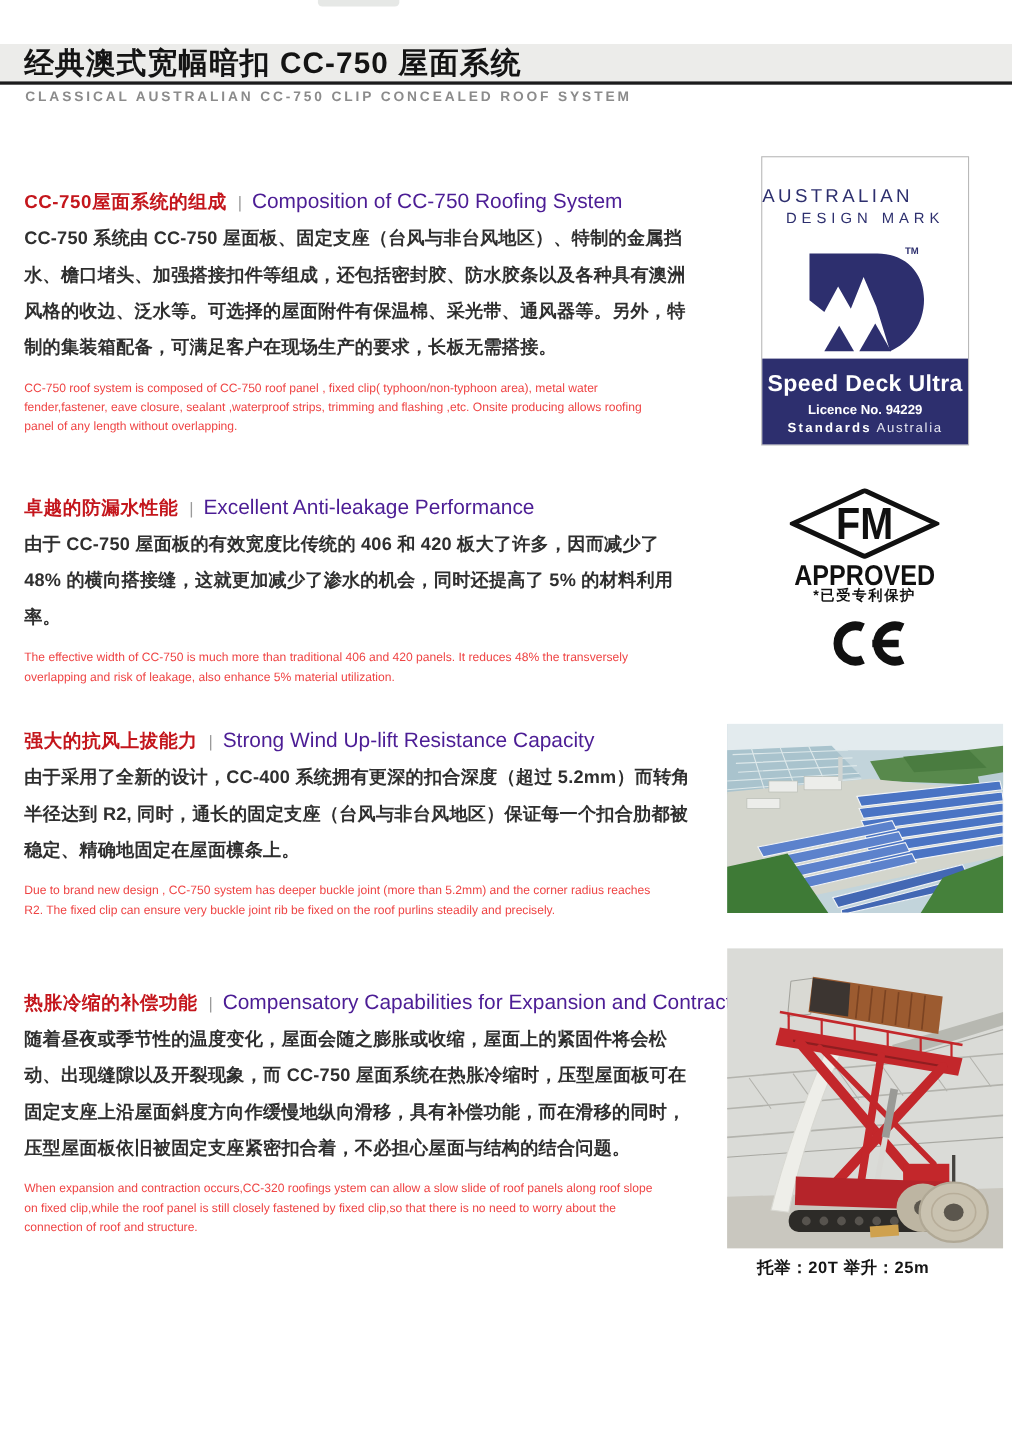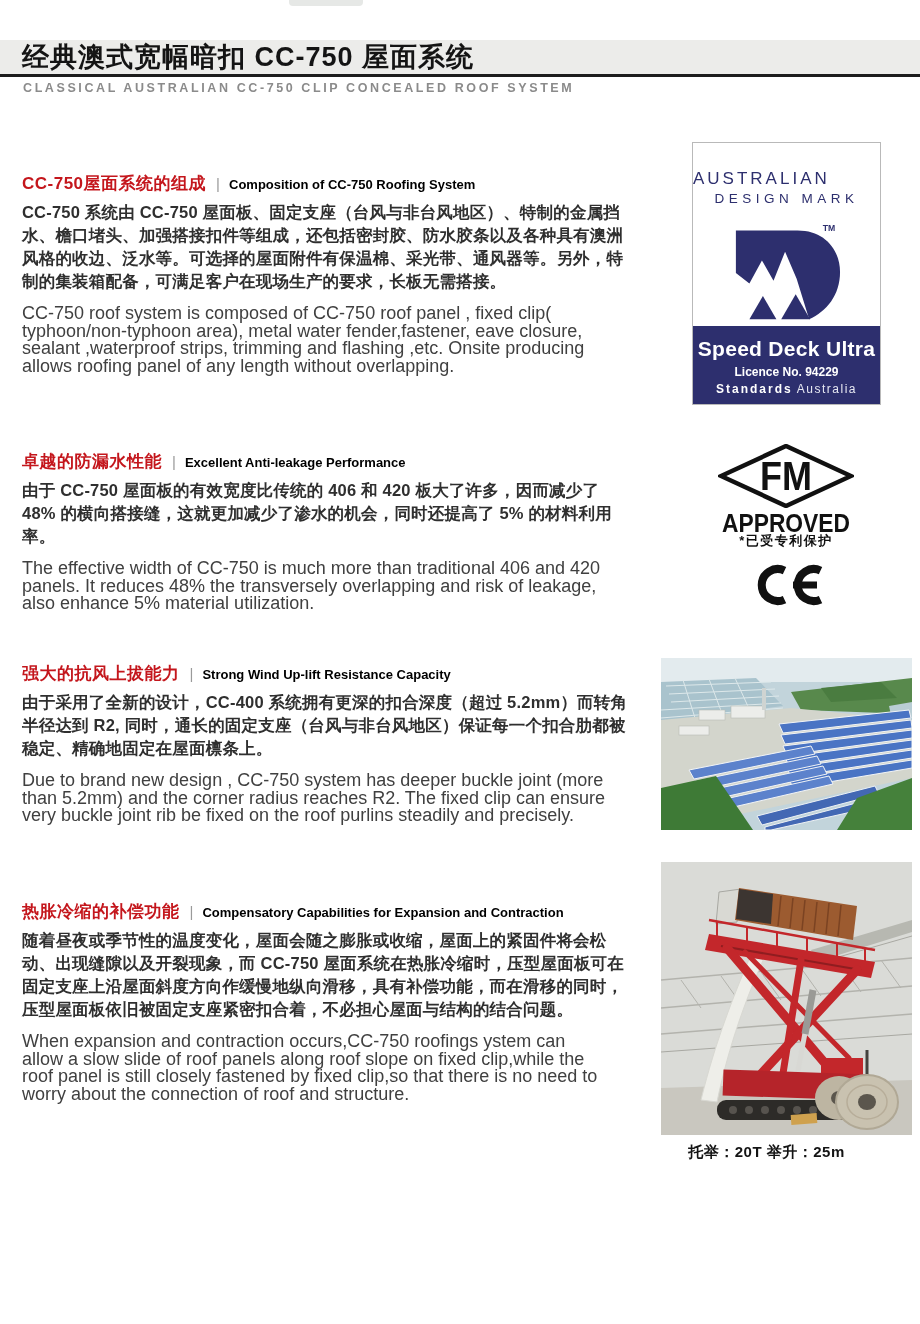--- a/index.html
+++ b/index.html
@@ -15,24 +15,24 @@
     font-size:27px; font-weight:bold; color:#141414; letter-spacing:1px; white-space:nowrap; }
   .title-rule { position:absolute; left:0; top:74px; width:920px; height:3px; background:#1c1c1c; }
   .title-en { position:absolute; left:23px; top:81px; font-size:12.5px; font-weight:bold;
     color:#8b8b8b; letter-spacing:2.6px; white-space:nowrap; }
 
   
   .section { position:absolute; left:22px; width:614px; }
   .sec-head { white-space:nowrap; }
   .sec-head .cn { color:#c4161c; font-weight:bold; font-size:17px; letter-spacing:.5px; }
   .sec-head .sep { color:#9a9a9a; font-size:15px; margin:0 9px 0 10px; }
-  .sec-head .en { color:#000000; font-size:13px;font-weight:bold; }
-  .body-cn { margin:6px 0 0 0; width:612px; font-size:16.5px; line-height:23px;
+  .sec-head .en { color:#4c1d95; font-size:19px; }
+  .body-cn { margin:6px 0 0 0; width:612px; font-size:16.5px; line-height:33px;
     color:#2f2f2f; font-weight:bold; letter-spacing:.2px; }
-  .body-en { margin:12px 0 0 0; width:584px; font-size:18px; line-height:17.5px; color:#404040; }
+  .body-en { margin:12px 0 0 0; width:584px; font-size:11px; line-height:17.5px; color:#ef4444; }
 
   
   .adm { position:absolute; left:692px; top:142px; width:189px; height:263px;
     background:#ffffff; border:1px solid #b9b9b9; box-sizing:border-box; }
   .adm-brand1 { margin-top:26px; text-align:left; color:#2d2f6e; font-size:17px;
     letter-spacing:3px; font-weight:500; }
   .adm-brand2 { margin-top:2px; text-align:center; color:#2d2f6e; font-size:13.5px;
     letter-spacing:4.5px; }
   .adm-dmark { position:absolute; left:29px; top:74px; width:130px; height:108px; }
   .adm-band { position:absolute; left:0; bottom:0; width:100%; height:78px;
@@ -90,21 +90,21 @@
     </div>
     <p class="body-cn">由于采用了全新的设计，CC-400 系统拥有更深的扣合深度（超过 5.2mm）而转角半径达到 R2, 同时，通长的固定支座（台风与非台风地区）保证每一个扣合肋都被稳定、精确地固定在屋面檩条上。</p>
     <p class="body-en">Due to brand new design , CC-750 system has deeper buckle joint (more than 5.2mm) and the corner radius reaches R2. The fixed clip can ensure very buckle joint rib be fixed on the roof purlins steadily and precisely.</p>
   </section>
 
   <section class="section" style="top:900px">
     <div class="sec-head">
       <span class="cn">热胀冷缩的补偿功能</span><span class="sep">|</span><span class="en">Compensatory Capabilities for Expansion and Contraction</span>
     </div>
     <p class="body-cn">随着昼夜或季节性的温度变化，屋面会随之膨胀或收缩，屋面上的紧固件将会松动、出现缝隙以及开裂现象，而 CC-750 屋面系统在热胀冷缩时，压型屋面板可在固定支座上沿屋面斜度方向作缓慢地纵向滑移，具有补偿功能，而在滑移的同时，压型屋面板依旧被固定支座紧密扣合着，不必担心屋面与结构的结合问题。</p>
-    <p class="body-en">When expansion and contraction occurs,CC-750 roofings ystem can allow a slow slide of roof panels along roof slope on fixed clip,while the roof panel is still closely fastened by fixed clip,so that there is no need to worry about the connection of roof and structure.</p>
+    <p class="body-en">When expansion and contraction occurs,CC-320 roofings ystem can allow a slow slide of roof panels along roof slope on fixed clip,while the roof panel is still closely fastened by fixed clip,so that there is no need to worry about the connection of roof and structure.</p>
   </section>
 
   <div class="adm">
     <div class="adm-brand1">AUSTRALIAN</div>
     <div class="adm-brand2">DESIGN MARK</div>
     <div class="adm-dmark">
       <svg viewBox="0 0 126 112" width="130" height="108">
         <path fill="#2d2f6e" d="M10,14 L74,14 C103,14 118,35 118,57 C118,81 104,98 86,106
           L73,64 L61,36 L49,66 L37,45 L24,69 L10,58 Z"></path>
         <path fill="#2d2f6e" d="M24,106 L38,82 L52,106 Z"></path>

